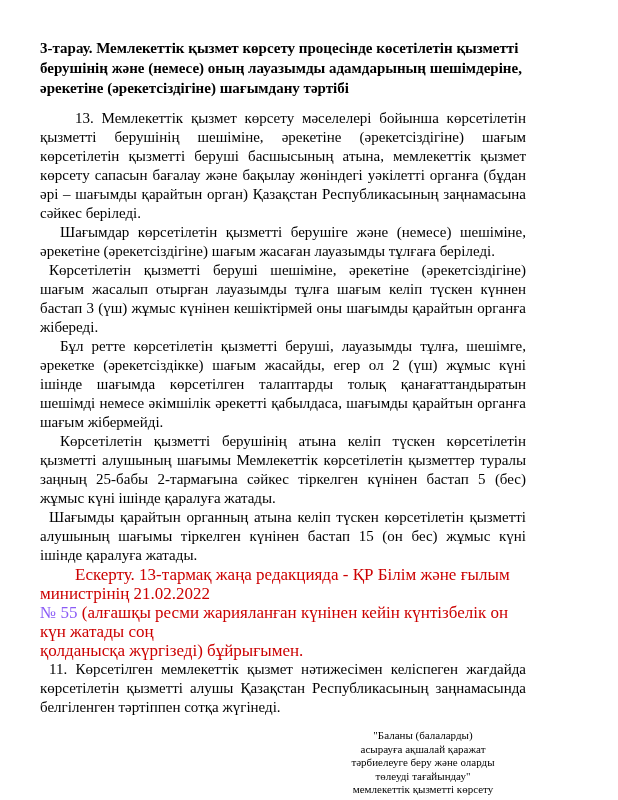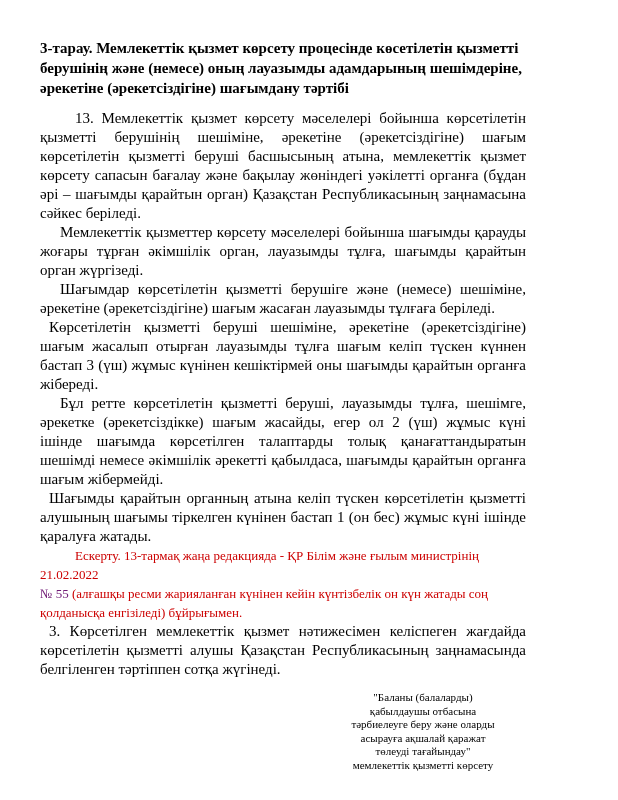--- a/index.html
+++ b/index.html
@@ -31,75 +31,74 @@
   .para {
     margin: 0;
     font-size: 15px;
     line-height: 19px;
     text-align: justify;
   }
   .indent-lg { text-indent: 35px; }
   .indent-md { text-indent: 20px; }
   .indent-sm { text-indent: 9px; }
   .note {
-    font-size: 13px;
+    font-size: 17px;
     line-height: 19px;
     text-align: left;
   }
   .note-line { margin: 0; }
   .note-indent { text-indent: 35px; }
   .red   { color: #cc0000; }
-  .black { color: #701a75; }
+  .black { color: #8b5cf6; }
   .appendix {
     width: 300px;
     margin: 12px 0 0 233px;
     text-align: center;
     font-size: 11px;
     line-height: 13.5px;
   }
   .appendix-line { margin: 0; }
 </style>
 </head>
 <body>
 
 <div class="page">
 
   <h1 class="heading">3-тарау. Мемлекеттік қызмет көрсету процесінде көсетілетін қызметті берушінің және (немесе) оның лауазымды адамдарының шешімдеріне, әрекетіне (әрекетсіздігіне) шағымдану тәртібі</h1>
 
   <p class="para indent-lg">13. Мемлекеттік қызмет көрсету мәселелері бойынша көрсетілетін қызметті берушінің шешіміне, әрекетіне (әрекетсіздігіне) шағым көрсетілетін қызметті беруші басшысының атына, мемлекеттік қызмет көрсету сапасын бағалау және бақылау жөніндегі уәкілетті органға (бұдан әрі – шағымды қарайтын орган) Қазақстан Республикасының заңнамасына сәйкес беріледі.</p>
 
-  <p class="para indent-md">Мемлекеттік қызметтер көрсету мәселелері бойынша шағымды қарауды жоғары тұрған әкімшілік орган, лауазымды тұлға, шағымды қарайтын орган жүргізеді.</p>
 
   <p class="para indent-md">Шағымдар көрсетілетін қызметті берушіге және (немесе) шешіміне, әрекетіне (әрекетсіздігіне) шағым жасаған лауазымды тұлғаға беріледі.</p>
 
   <p class="para indent-sm">Көрсетілетін қызметті беруші шешіміне, әрекетіне (әрекетсіздігіне) шағым жасалып отырған лауазымды тұлға шағым келіп түскен күннен бастап 3 (үш) жұмыс күнінен кешіктірмей оны шағымды қарайтын органға жібереді.</p>
 
   <p class="para indent-md">Бұл ретте көрсетілетін қызметті беруші, лауазымды тұлға, шешімге, әрекетке (әрекетсіздікке) шағым жасайды, егер ол 2 (үш) жұмыс күні ішінде шағымда көрсетілген талаптарды толық қанағаттандыратын шешімді немесе әкімшілік әрекетті қабылдаса, шағымды қарайтын органға шағым жібермейді.</p>
 
+  <p class="para indent-md">Көрсетілетін қызметті берушінің атына келіп түскен көрсетілетін қызметті алушының шағымы Мемлекеттік көрсетілетін қызметтер туралы заңның 25-бабы 2-тармағына сәйкес тіркелген күнінен бастап 5 (бес) жұмыс күні ішінде қаралуға жатады.</p>
 
-  <p class="para indent-sm">Шағымды қарайтын органның атына келіп түскен көрсетілетін қызметті алушының шағымы тіркелген күнінен бастап 1 (он бес) жұмыс күні ішінде қаралуға жатады.</p>
+  <p class="para indent-sm">Шағымды қарайтын органның атына келіп түскен көрсетілетін қызметті алушының шағымы тіркелген күнінен бастап 15 (он бес) жұмыс күні ішінде қаралуға жатады.</p>
 
 
   <div class="note">
     <div class="note-line note-indent">
       <span class="red">Ескерту. 13-тармақ жаңа редакцияда - ҚР Білім және ғылым министрінің 21.02.2022</span>
     </div>
     <div class="note-line">
       <span class="black">№ 55</span><span class="red"> (алғашқы ресми жарияланған күнінен кейін күнтізбелік он күн жатады соң</span>
     </div>
     <div class="note-line">
-      <span class="red">қолданысқа енгізіледі) бұйрығымен.</span>
+      <span class="red">қолданысқа жүргізеді) бұйрығымен.</span>
     </div>
   </div>
 
-  <p class="para indent-sm">3. Көрсетілген мемлекеттік қызмет нәтижесімен келіспеген жағдайда көрсетілетін қызметті алушы Қазақстан Республикасының заңнамасында белгіленген тәртіппен сотқа жүгінеді.</p>
+  <p class="para indent-sm">11. Көрсетілген мемлекеттік қызмет нәтижесімен келіспеген жағдайда көрсетілетін қызметті алушы Қазақстан Республикасының заңнамасында белгіленген тәртіппен сотқа жүгінеді.</p>
 
   <div class="appendix">
     <div class="appendix-line">"Баланы (балаларды)</div>
-    <div class="appendix-line">қабылдаушы отбасына</div>
+    <div class="appendix-line">асырауға ақшалай қаражат</div>
     <div class="appendix-line">тәрбиелеуге беру және оларды</div>
-    <div class="appendix-line">асырауға ақшалай қаражат</div>
     <div class="appendix-line">төлеуді тағайындау"</div>
     <div class="appendix-line">мемлекеттік қызметті көрсету</div>
 
   </div>
 
 </div>
 
 </body></html>

